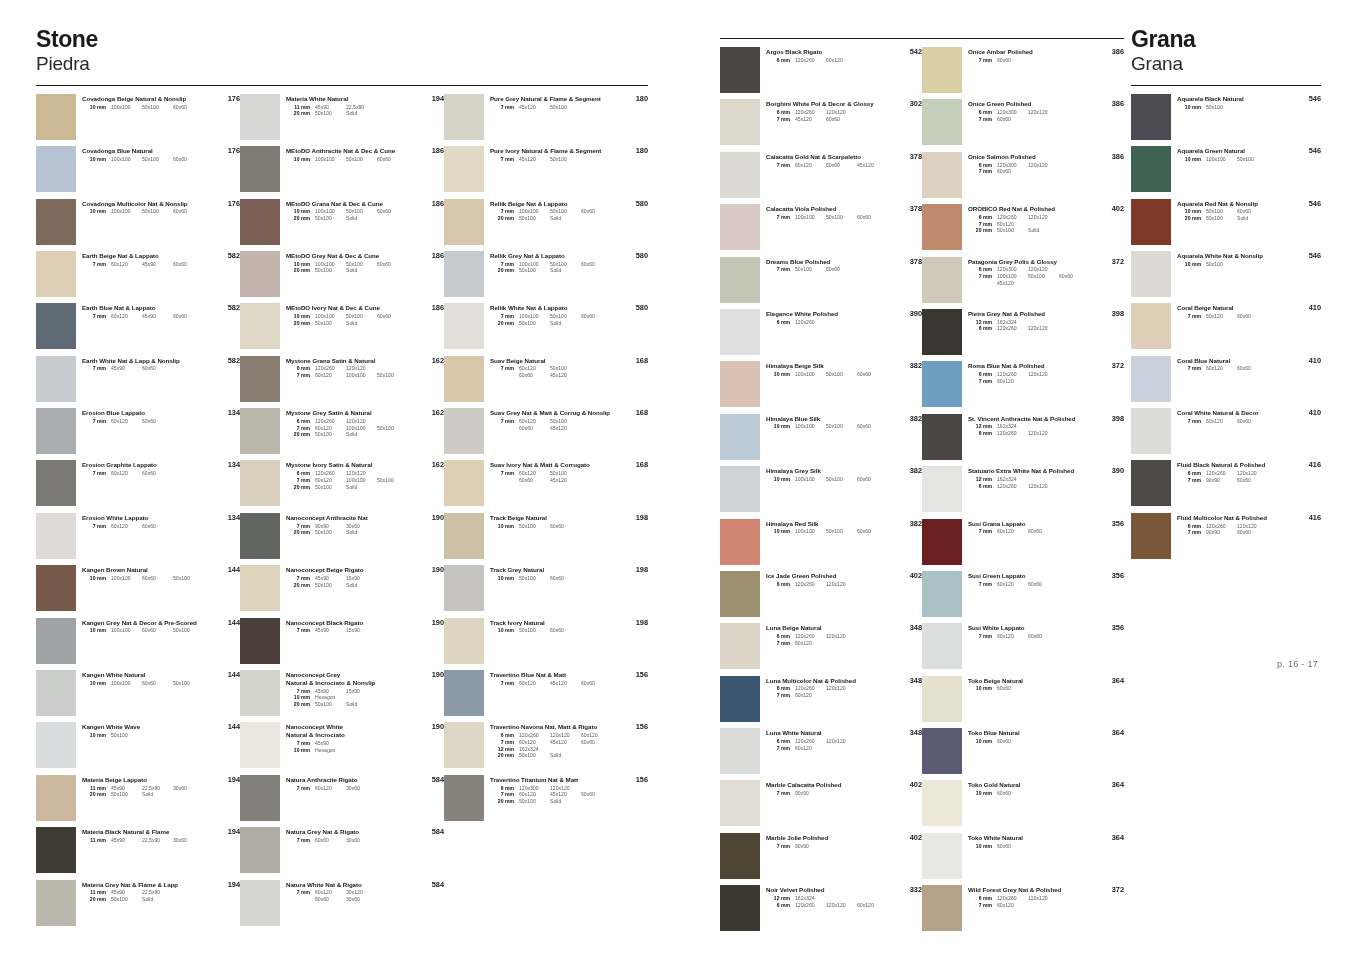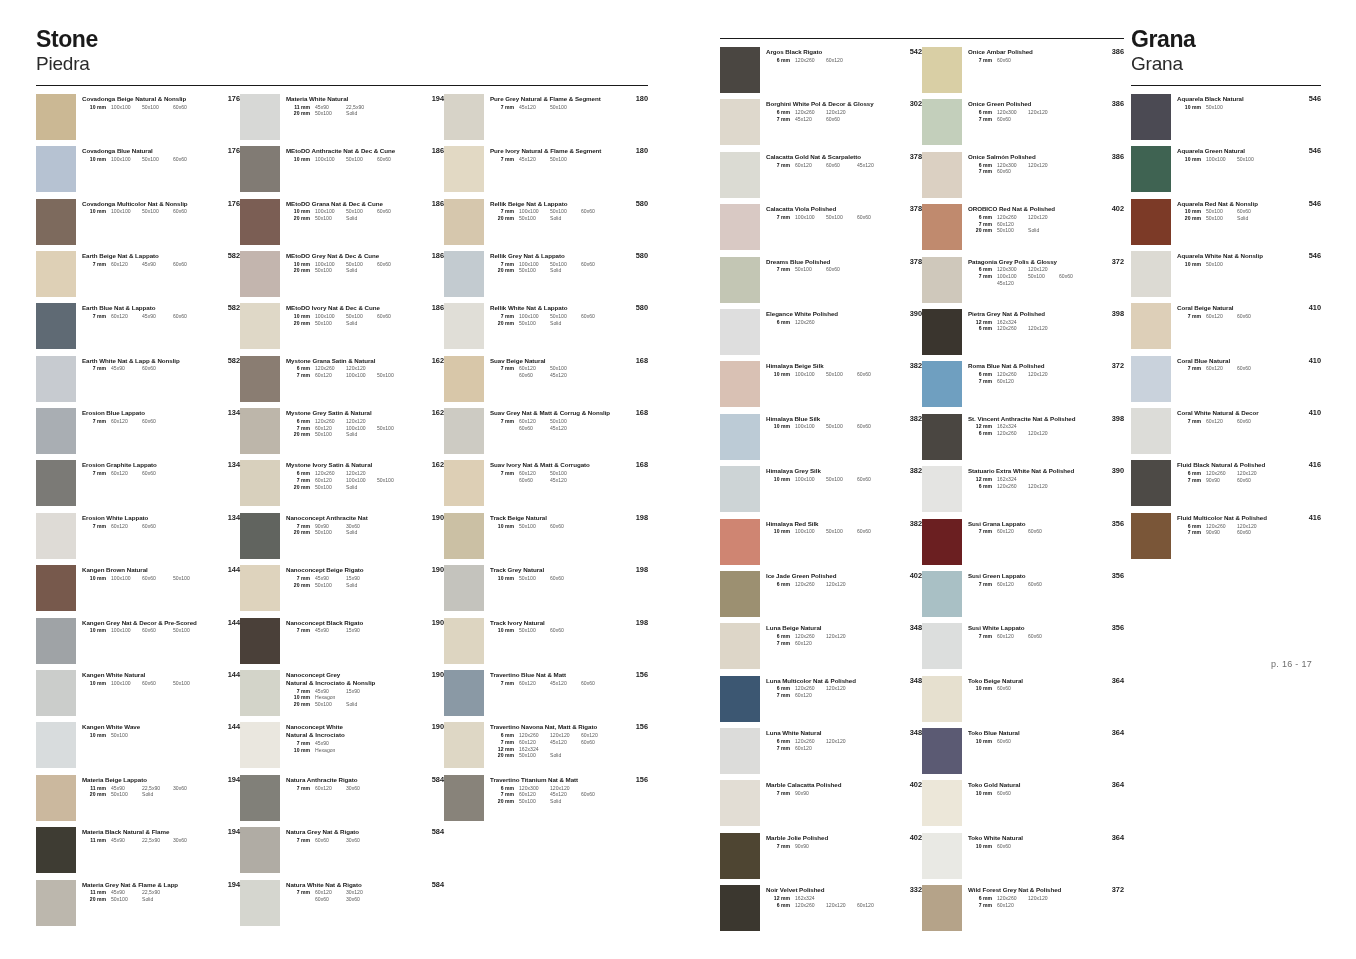--- a/index.html
+++ b/index.html
@@ -46,21 +46,21 @@
     position: absolute; right: 0px; top: 2px;
     font-size: 7.4px; font-weight: bold; text-align: right;
   }
   .sizes { margin-top: 1px; }
   .srow { display: flex; font-size: 5.1px; line-height: 1.32; color: #5b5b5b; }
   .thk { width: 24px; text-align: right; font-weight: bold; color: #111; flex: 0 0 24px; }
   .dims { display: flex; padding-left: 5px; }
   .dim { width: 31px; }
 
   .footer {
-    position: absolute; right: 44px; bottom: 16px;
+    position: absolute; right: 38px; bottom: 16px;
     font-size: 9px; color: #6d6d6d; letter-spacing: 0.3px;
   }
 </style>
 </head>
 <body>
 
 <div class="page">
 
   <div class="section" id="section-stone">
     <div class="sec-title">Stone</div>

